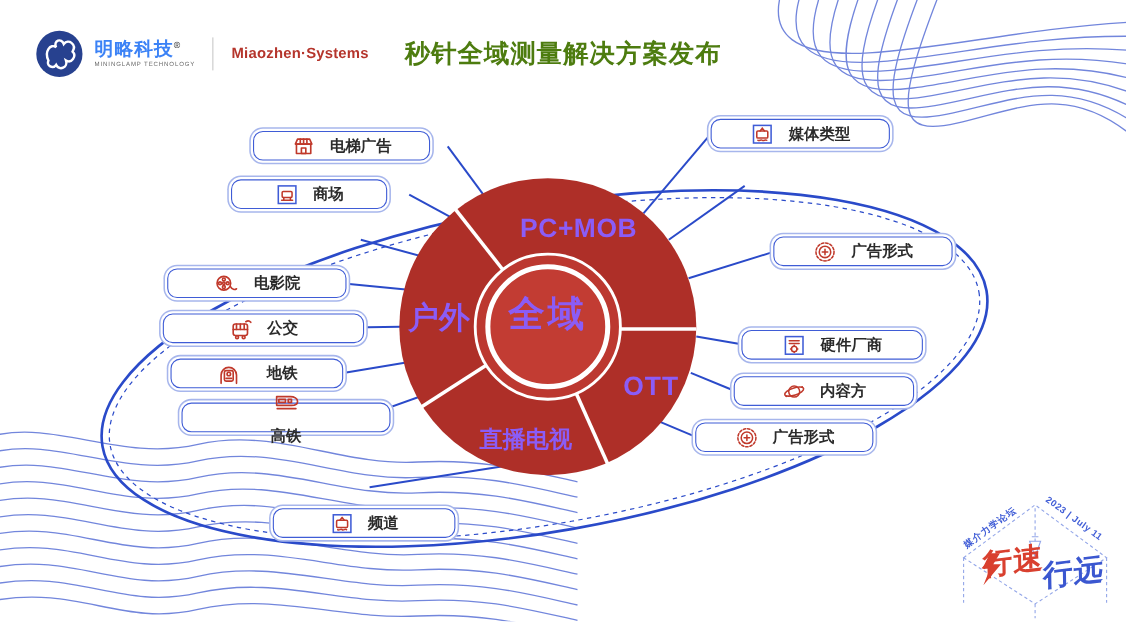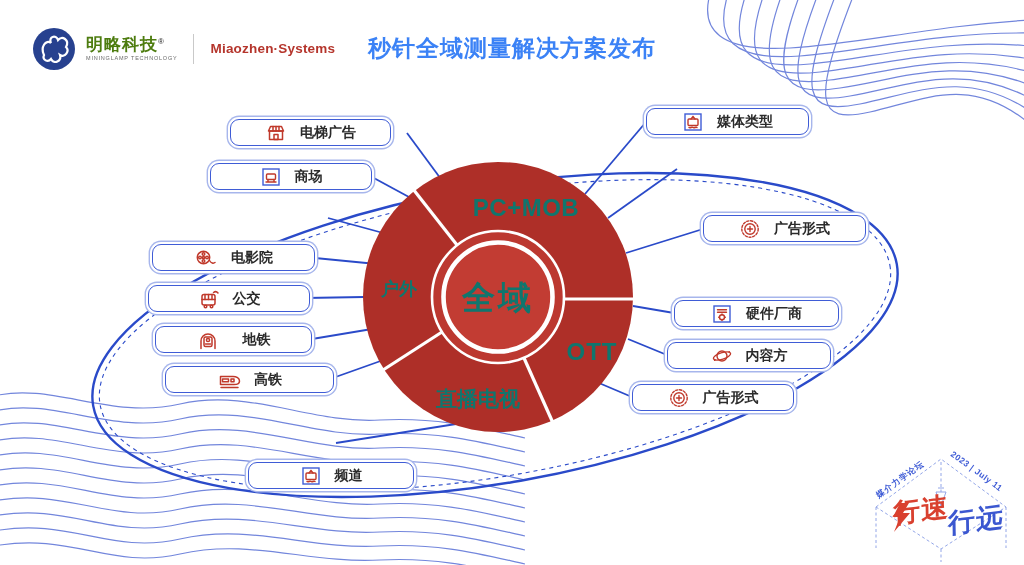--- a/index.html
+++ b/index.html
@@ -4,36 +4,36 @@
 <style>
   html,body{margin:0;padding:0;background:#fff;}
   .stage{position:relative;width:1024px;height:565px;overflow:hidden;background:#fff;
          font-family:"Liberation Sans","DejaVu Sans",sans-serif;}
   .bg-svg{position:absolute;left:0;top:0;z-index:0;}
 
   
   .logo-row{position:absolute;left:32px;top:27px;display:flex;align-items:center;gap:10px;z-index:5;}
   .logo-mark{width:44px;height:44px;flex:0 0 auto;}
   .logo-text-block{display:flex;flex-direction:column;line-height:1;}
-  .logo-cn{font-size:17px;font-weight:bold;color:#4d7c0f;letter-spacing:1px;white-space:nowrap;margin-top:12px;}
+  .logo-cn{font-size:17px;font-weight:bold;color:#3b82f6;letter-spacing:1px;white-space:nowrap;margin-top:12px;}
   .logo-reg{font-size:8px;vertical-align:super;color:#1d1d1d;}
   .logo-en{font-size:5.5px;color:#6a6a6a;letter-spacing:.8px;margin-top:3px;white-space:nowrap;}
   .logo-divider{width:1px;height:30px;background:#c9c9c9;margin:0 6px;}
   .miaozhen{display:flex;flex-direction:row;line-height:.95;color:#b5352c;font-weight:bold;}
   .mz1,.mz2{font-size:13.5px;letter-spacing:.2px;}
   .page-title{position:absolute;left:50%;top:33px;transform:translateX(-50%);z-index:5;
-              font-size:23px;font-weight:bold;color:#3b82f6;letter-spacing:1px;white-space:nowrap;}
-
-  
-  .sector-label{position:absolute;z-index:3;color:#0f766e;font-weight:bold;transform:translate(-50%,-50%);white-space:nowrap;}
+              font-size:23px;font-weight:bold;color:#4d7c0f;letter-spacing:1px;white-space:nowrap;}
+
+  
+  .sector-label{position:absolute;z-index:3;color:#8b5cf6;font-weight:bold;transform:translate(-50%,-50%);white-space:nowrap;}
   .lab-pcmob{left:526px;top:208px;font-size:24px;letter-spacing:.5px;}
-  .lab-outdoor{left:399px;top:289px;font-size:18px;}
+  .lab-outdoor{left:399px;top:289px;font-size:28px;}
   .lab-ott{left:592px;top:352px;font-size:24px;letter-spacing:1px;}
   .lab-livetv{left:478px;top:399px;font-size:21px;}
-  .lab-center{left:498px;top:298px;font-size:33px;letter-spacing:3px;}
+  .lab-center{left:498px;top:286px;font-size:33px;letter-spacing:3px;}
 
   
   .pill{position:absolute;z-index:4;height:27px;box-sizing:border-box;background:#fff;
         border:1.6px solid #3f5cd6;border-radius:9px;
         box-shadow:0 0 0 2px #ffffff,0 0 0 3.4px #a7b6ec;
         display:flex;align-items:center;justify-content:center;gap:13px;
         font-size:14px;font-weight:bold;color:#2b2b2b;white-space:nowrap;}
   .pill svg{flex:0 0 auto;display:block;}
 
   
@@ -155,21 +155,21 @@
   <div class="pill" style="left:230px;top:119px;width:161px;">
     <svg width="22" height="22" viewBox="0 0 22 22" stroke="#c0392b" stroke-width="1.5" fill="none" stroke-linecap="round" stroke-linejoin="round">
       <rect x="4.5" y="9" width="13" height="8.5"></rect>
       <path d="M3.5 9 L5.5 4.5 h11 L18.5 9 Z"></path>
       <path d="M8 4.5 V9 M11 4.5 V9 M14 4.5 V9"></path>
       <rect x="9" y="12.5" width="4" height="5"></rect>
     </svg>
     <span>电梯广告</span>
   </div>
 
-  <div class="pill" style="left:210px;top:163px;width:162px;">
+  <div class="pill" style="left:210px;top:163px;width:142px;">
     <svg width="22" height="22" viewBox="0 0 22 22" fill="none" stroke-linecap="round">
       <rect x="3" y="3" width="16" height="16" stroke="#3f5cd6" stroke-width="1.4"></rect>
       <g stroke="#c0392b" stroke-width="1.4">
         <rect x="6.5" y="8" width="9" height="5.5" rx="1"></rect>
         <path d="M6 16 h10 M8 13.5 V16 M14 13.5 V16"></path>
       </g>
     </svg>
     <span>商场</span>
   </div>
 
@@ -180,21 +180,21 @@
       <circle cx="9.5" cy="10.5" r="1.1"></circle>
       <circle cx="9.5" cy="7" r="1.3"></circle>
       <circle cx="6" cy="10.5" r="1.3"></circle>
       <circle cx="9.5" cy="14" r="1.3"></circle>
       <circle cx="13" cy="10.5" r="1.3"></circle>
       <path d="M15.5 13.5 c1.5 2.8 4 3.2 5.5 2"></path>
     </svg>
     <span>电影院</span>
   </div>
 
-  <div class="pill" style="left:148px;top:285px;width:162px;">
+  <div class="pill" style="left:148px;top:285px;width:183px;">
     <svg width="22" height="22" viewBox="0 0 22 22" stroke="#c0392b" stroke-width="1.5" fill="none" stroke-linecap="round" stroke-linejoin="round">
       <rect x="4" y="6.5" width="13" height="10.5" rx="2"></rect>
       <path d="M4 11.5 h13"></path>
       <path d="M7 6.5 V11.5 M10.5 6.5 V11.5 M14 6.5 V11.5"></path>
       <circle cx="7.5" cy="18.5" r="1.3"></circle>
       <circle cx="13.5" cy="18.5" r="1.3"></circle>
       <path d="M15.5 4.5 q2.5 -2 4.5 0.5"></path>
     </svg>
     <span>公交</span>
   </div>
@@ -202,21 +202,21 @@
   <div class="pill" style="left:155px;top:326px;width:157px;gap:24px;">
     <svg width="22" height="22" viewBox="0 0 22 22" stroke="#c0392b" stroke-width="1.5" fill="none" stroke-linecap="round" stroke-linejoin="round">
       <path d="M4 19.5 v-7.5 a7 7 0 0 1 14 0 v7.5"></path>
       <rect x="7" y="8" width="8" height="9.5" rx="1.5"></rect>
       <circle cx="11" cy="11" r="1.6"></circle>
       <path d="M8.5 15 h5"></path>
     </svg>
     <span>地铁</span>
   </div>
 
-  <div class="pill" style="left:165px;top:366px;width:169px;">
+  <div class="pill" style="left:165px;top:366px;width:190px;flex-direction:column;">
     <svg width="24" height="22" viewBox="0 0 24 22" stroke="#c0392b" stroke-width="1.5" fill="none" stroke-linecap="round" stroke-linejoin="round">
       <path d="M3.5 15.5 h13.5 c3.5 0 5.5 -1.6 5.5 -3.6 c0 -2.6 -3 -4.4 -6.5 -4.4 h-12.5 Z"></path>
       <path d="M5.5 10 h6 v2.8 h-6 Z"></path>
       <path d="M14 10 h3 v2.8 h-3 Z"></path>
       <path d="M4 18.5 h17"></path>
     </svg>
     <span>高铁</span>
   </div>
 
   <div class="pill" style="left:248px;top:462px;width:166px;">

